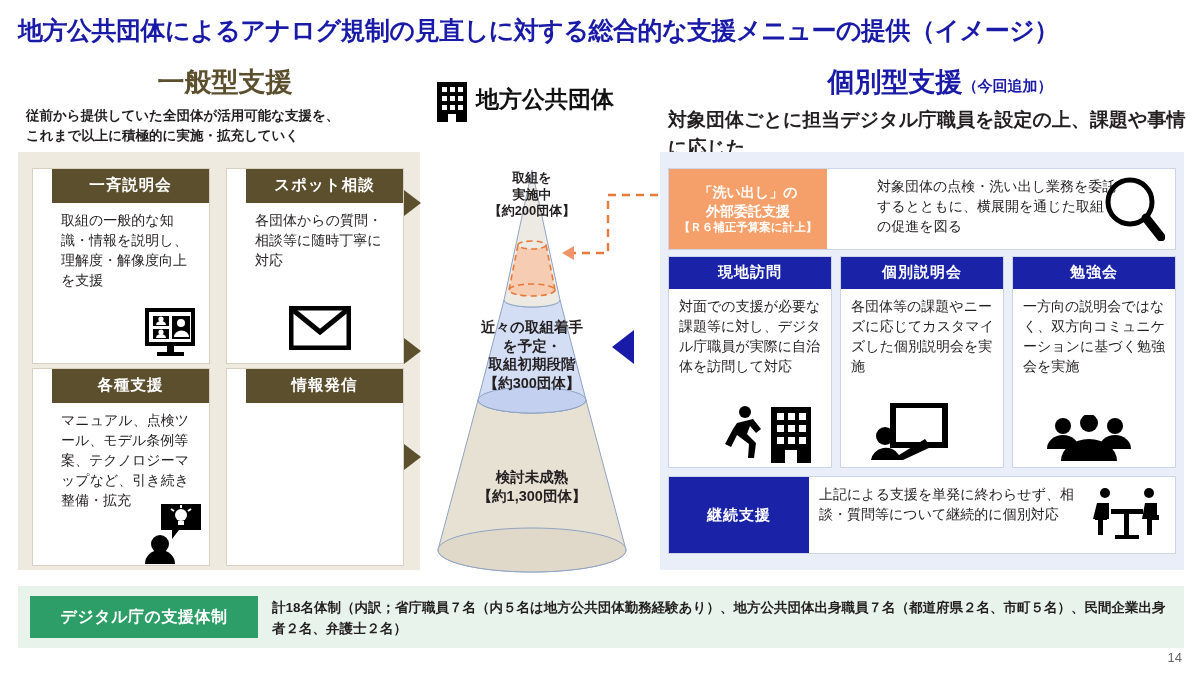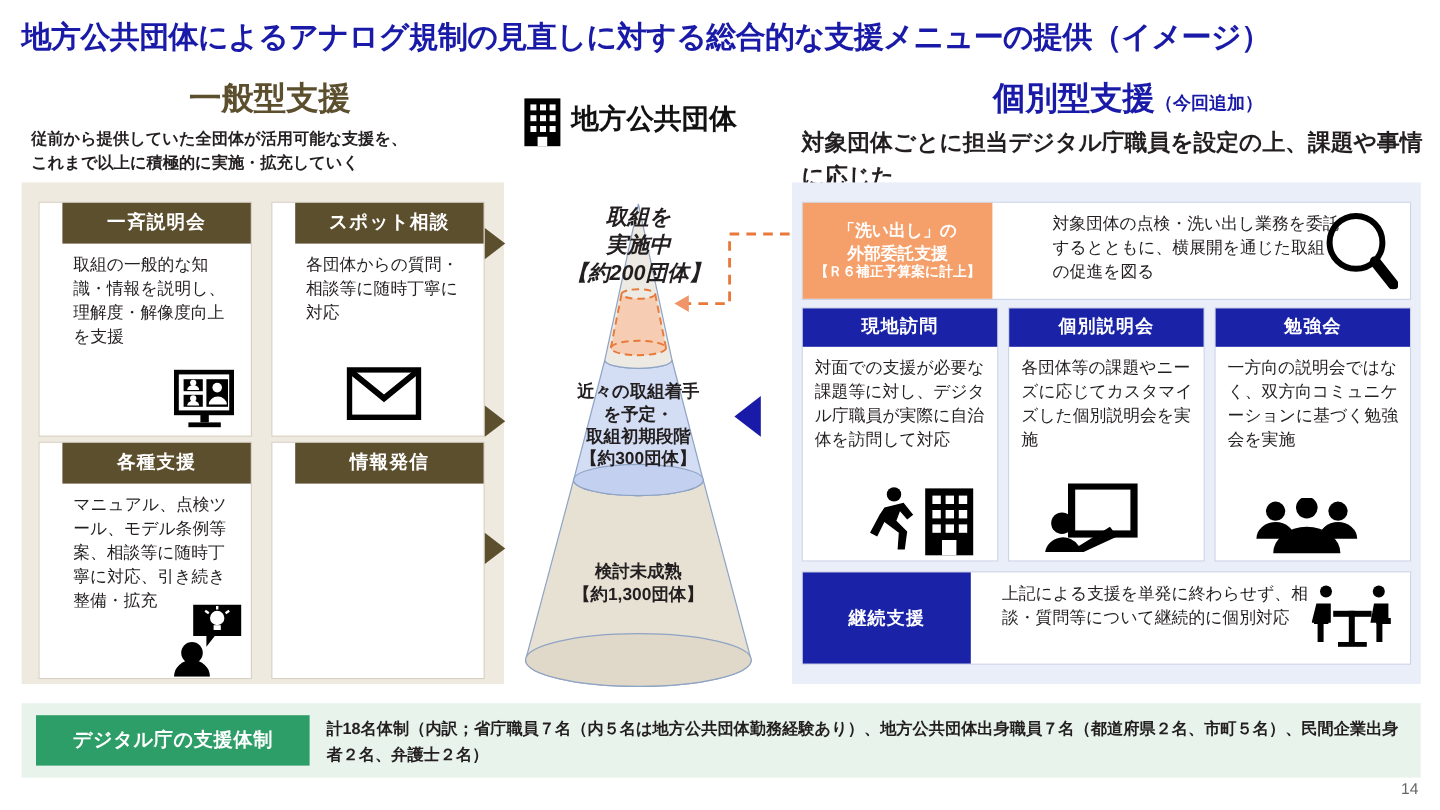--- a/index.html
+++ b/index.html
@@ -77,21 +77,21 @@
   .cone-wrap { position: absolute; left: 408px; top: 150px; width: 248px; height: 430px; }
   .bldg-label {
     position: absolute; left: 432px; top: 78px;
     font-size: 23px; font-weight: bold; color: #111111;
     white-space: nowrap;
   }
   .cone-txt {
     position: absolute; text-align: center; font-weight: bold;
     color: #231f20; line-height: 1.28; width: 100%;
   }
-  #cone-t1 { top: 20px;  font-size: 18px; font-style: italic; }
+  #cone-t1 { top: 20px;  font-size: 13px; }
   #cone-t2 { top: 168px; font-size: 14.5px; }
   #cone-t3 { top: 318px; font-size: 14.5px; }
 
   .arrow-blue {
     position: absolute; left: 612px; top: 330px;
     width: 0; height: 0;
     border-top: 17px solid transparent;
     border-bottom: 17px solid transparent;
     border-right: 22px solid #1a1aa8;
   }
@@ -197,21 +197,21 @@
         <rect x="2" y="2" width="58" height="40" fill="#fff" stroke="#000" stroke-width="5"></rect>
         <path d="M4 4 L31 26 L58 4" fill="none" stroke="#000" stroke-width="5"></path>
       </svg>
     </span>
   </div>
 </div>
 
 <div class="card" id="card-various">
   <div class="card-head">各種支援</div>
   <div class="card-body">
-    <span>マニュアル、点検ツール、モデル条例等案、相談等に随時丁寧に対応、引き続き整備・拡充</span>
+    <span>マニュアル、点検ツール、モデル条例等案、テクノロジーマップなど、引き続き整備・拡充</span>
     <span class="card-icon" style="right:6px;bottom:2px;">
       <svg width="60" height="62" viewBox="0 0 60 62">
         <path d="M18 2 h40 v26 h-22 l-7 9 v-9 h-11z" fill="#000"></path>
         <circle cx="38" cy="13" r="6" fill="#fff"></circle>
         <rect x="35" y="19" width="6" height="4" fill="#fff"></rect>
         <line x1="38" y1="3" x2="38" y2="6" stroke="#fff" stroke-width="2"></line>
         <line x1="28" y1="7" x2="31" y2="9" stroke="#fff" stroke-width="2"></line>
         <line x1="48" y1="7" x2="45" y2="9" stroke="#fff" stroke-width="2"></line>
         <circle cx="17" cy="42" r="9" fill="#000"></circle>
         <path d="M2 62 a15 14 0 0 1 30 0z" fill="#000"></path>
@@ -364,21 +364,21 @@
         <path d="M56 34 a16 14 0 0 1 32 0z" fill="#000"></path>
         <path d="M18 46 a28 22 0 0 1 56 0z" fill="#000"></path>
       </svg>
     </span>
   </div>
 </div>
 
 <div class="rcard" id="rcard-cont">
   <div class="rhead-blue">継続支援</div>
   <div class="rbody">
-    <span style="display:inline-block;width:280px;margin-left:16px;">上記による支援を単発に終わらせず、相談・質問等について継続的に個別対応</span>
+    <span style="display:inline-block;width:280px;">上記による支援を単発に終わらせず、相談・質問等について継続的に個別対応</span>
     <span style="position:absolute;right:14px;top:8px;">
       <svg width="68" height="56" viewBox="0 0 68 56">
         <circle cx="12" cy="8" r="5" fill="#000"></circle>
         <path d="M4 18 h12 v16 h-6 v16 h-5 v-16 h-5z" fill="#000"></path>
         <rect x="2" y="30" width="12" height="5" fill="#000"></rect>
         <circle cx="56" cy="8" r="5" fill="#000"></circle>
         <path d="M52 18 h12 v16 h-5 v16 h-5 v-16 h-5z" fill="#000"></path>
         <rect x="54" y="30" width="12" height="5" fill="#000"></rect>
         <rect x="18" y="24" width="32" height="5" fill="#000"></rect>
         <rect x="31" y="24" width="5" height="26" fill="#000"></rect>

